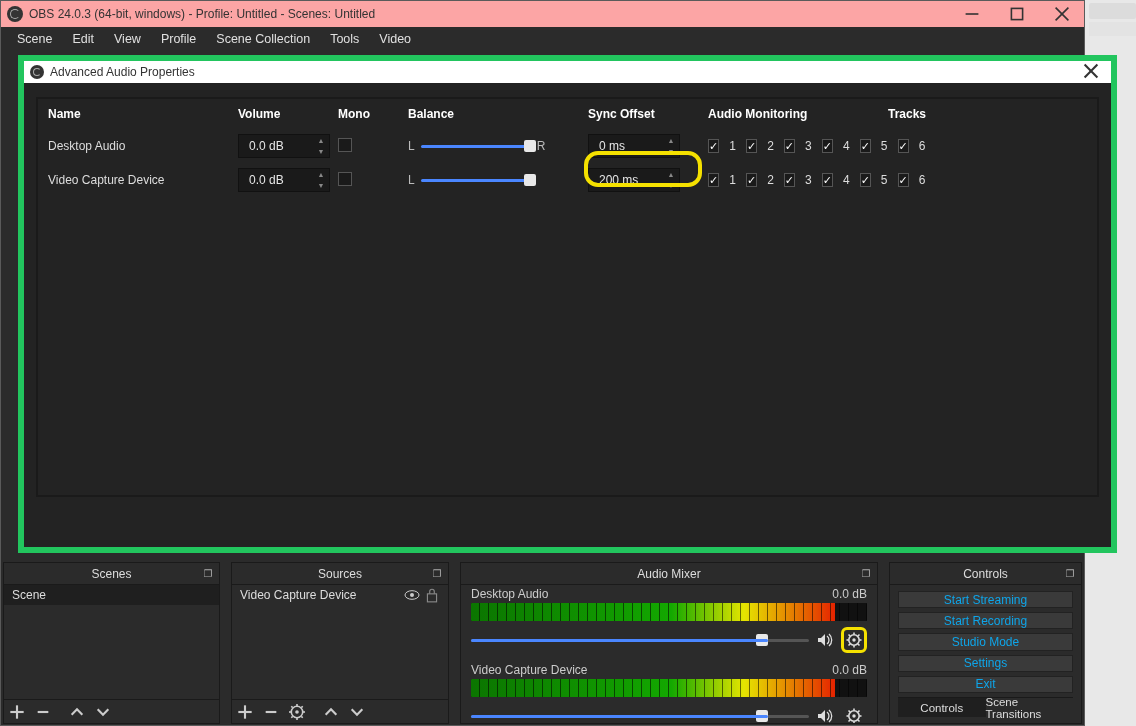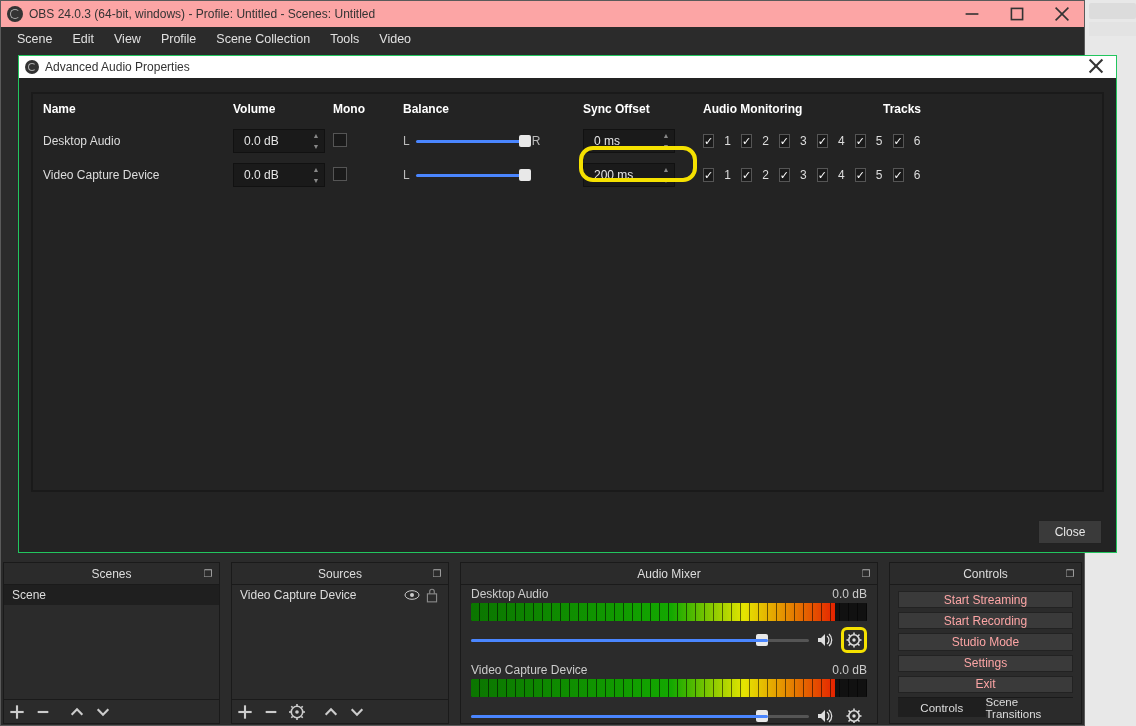--- a/index.html
+++ b/index.html
@@ -47,32 +47,32 @@
   .slider-row { display:flex; align-items:center; margin-top:6px; gap:6px;}
   .slider-track { flex:1; height:3px; background:#555; position:relative; border-radius:2px;}
   .slider-track::after { content:""; position:absolute; left:0; top:0; bottom:0; width:88%; background:#4a86ff; border-radius:2px;}
   .knob { position:absolute; right:12%; top:-5px; width:12px; height:12px; background:#e8e8e8; border-radius:2px;}
   .sp-icon { width:20px; height:20px; color:#ddd; display:flex;align-items:center;justify-content:center;}
   .gear-btn { width:26px; height:26px; display:flex;align-items:center;justify-content:center; background:#2b2b2b;}
   .gear-btn.highlight { border:3px solid #f5e100; border-radius:6px; }
 
   
   .ctrl-body { padding:6px 8px; display:flex; flex-direction:column; gap:4px;}
-  .ctrl-btn { height:22px; background:#3a3a3a; border:1px solid #222; color:#fca5a5; display:flex; align-items:center; justify-content:center; font-size:12px;}
+  .ctrl-btn { height:22px; background:#3a3a3a; border:1px solid #222; color:#0ea5e9; display:flex; align-items:center; justify-content:center; font-size:12px;}
   .tabs-row { display:flex; height:20px; border-top:1px solid #1a1a1a; margin-top:auto;}
   .tabs-row .tab { flex:1; display:flex; align-items:center; justify-content:center; color:#ddd; font-size:11.5px;}
   .tabs-row .tab.active { background:#1f1f1f; }
 
   
   .red-line { position:absolute; left:20px; right:190px; top:543px; height:2px;}
   .red-dot { position:absolute; width:6px;height:6px;background:#f00; transform:rotate(45deg);}
   .red-line .d1{left:100px;top:-2px;} .red-line .d2{left:50%;top:-2px;} .red-line .d3{right:100px;top:-2px;}
 
   
-  .dialog { position:absolute; left:18px; top:55px; width:1099px; height:498px; background:#232323; border:1px solid #22c55e; display:flex; flex-direction:column;}
+  .dialog { position:absolute; left:18px; top:55px; width:1099px; height:498px; background:#232323; border:6px solid #22c55e; display:flex; flex-direction:column;}
   .dlg-title { height:22px; background:#fff; color:#333; display:flex; align-items:center; padding-left:6px; }
   .dlg-title .obs-icon { width:14px;height:14px;margin-right:6px;border-radius:50%;background:#333;position:relative;}
   .dlg-title .obs-icon::after{content:"";position:absolute;inset:3px;border:1px solid #aaa;border-radius:50%;border-right-color:transparent;}
   .dlg-title .t { flex:1;}
   .dlg-close { width:40px; text-align:center; font-size:14px;}
   .dlg-body { flex:1; padding:14px 12px 8px 12px; position:relative;}
   .grid-box { border:2px solid #1a1a1a; padding:8px 10px; height:400px;}
   .hdr-row, .data-row { display:grid; grid-template-columns: 190px 100px 70px 180px 120px 180px 1fr; align-items:center; color:#ddd; column-gap:0;}
   .hdr-row { font-weight:bold; color:#fff; font-size:12.5px; margin-bottom:8px;}
   .data-row { height:34px; font-size:12px;}
@@ -465,16 +465,13 @@
           <span class="chk on"></span>
             <span>6</span>
         </div>
       </div>
 
     </div>
 
     <div class="hl-ring" style="left:560px; top:68px; width:118px; height:36px;"></div>
   </div>
 
-  <div class="dlg-footer">
-    <div class="close-btn">Close</div>
-  </div>
 </div>
 
 </body></html>

